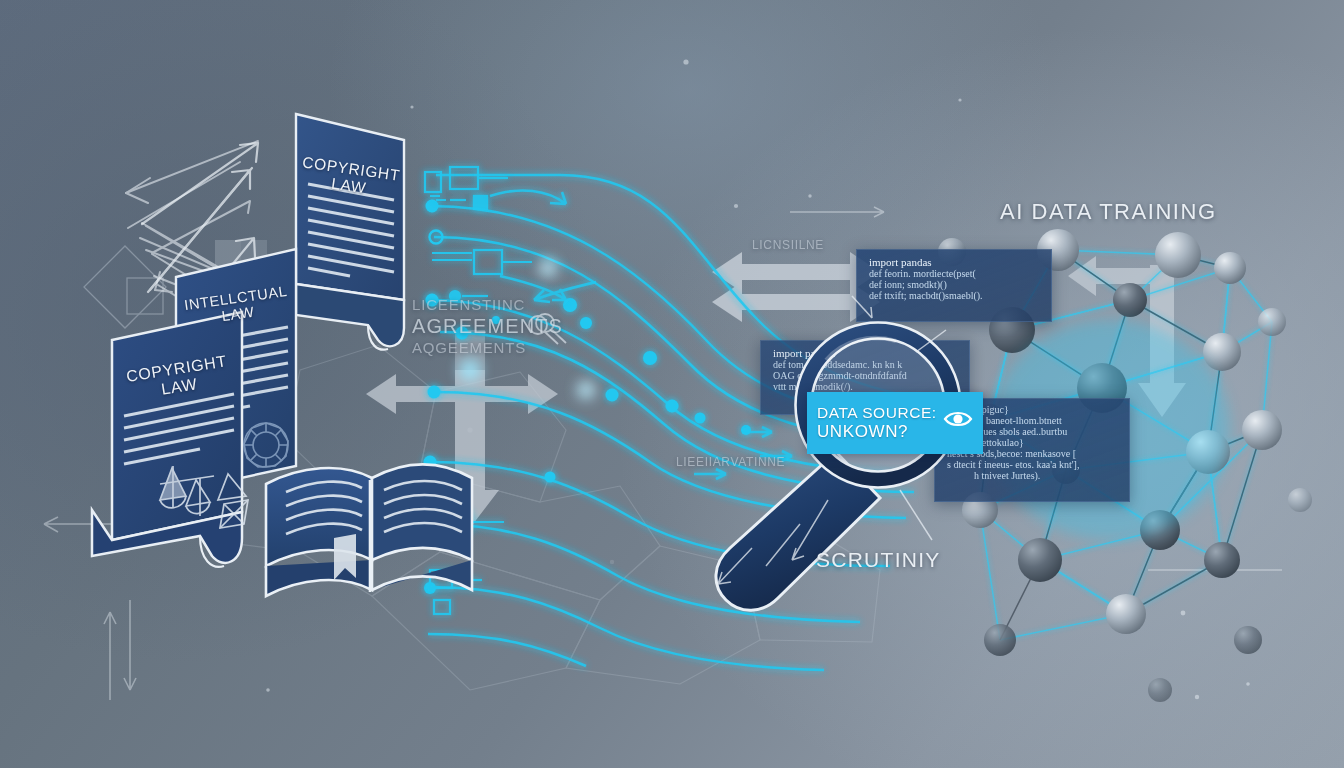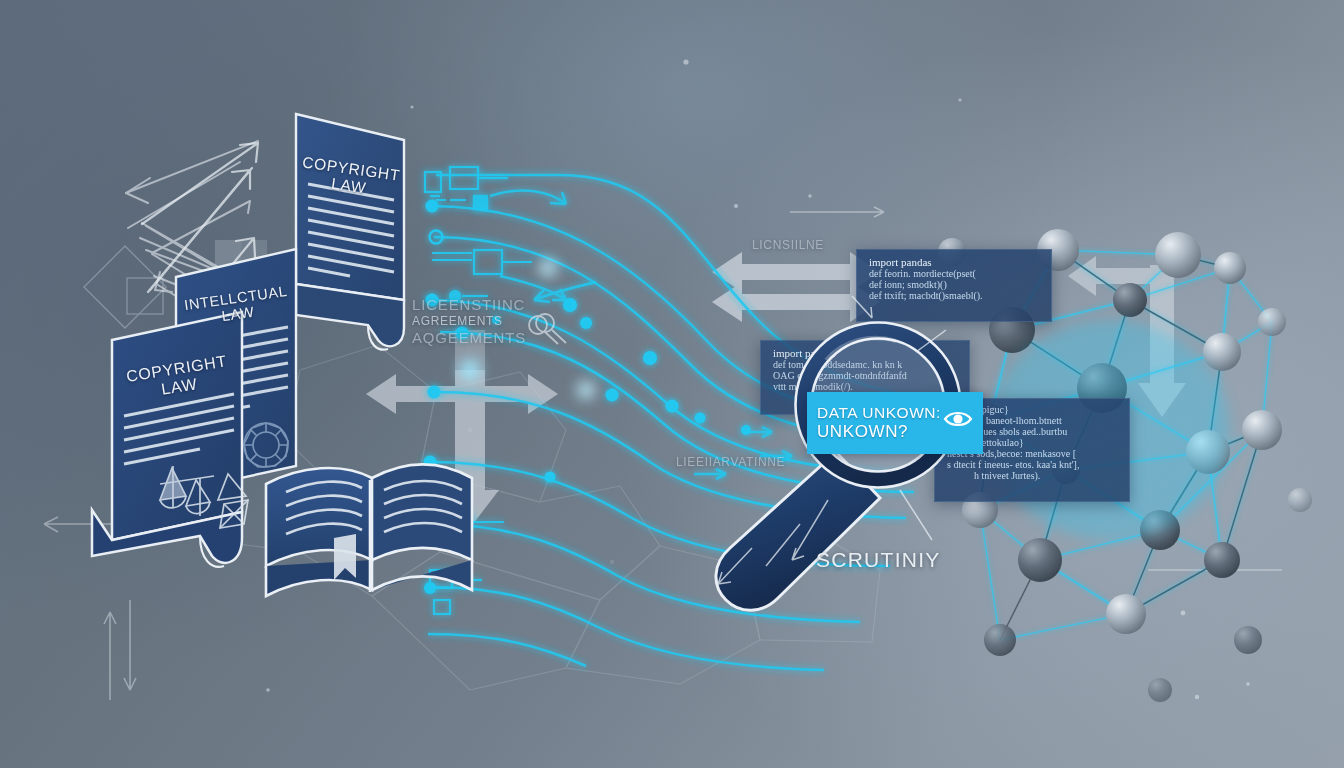--- a/index.html
+++ b/index.html
@@ -317,21 +317,21 @@
       <g>
         <path d="M334 538 L356 534 L356 578 L345 568 L334 580 Z" fill="#dde4ec" opacity=".9"></path>
       </g>
     </g>
   </svg>
 
   <div class="lbl faint" style="left:752px;top:238px;font-size:12px;text-align:right;">LICNSIILNE</div>
 
   <div style="position:absolute;left:412px;top:296px;line-height:1.22;">
     <div class="lbl faint" style="position:relative;font-size:15px;">LICEENSTIINC</div>
-    <div class="lbl dim" style="position:relative;font-size:12px;">AGREEMENTS</div>
+    <div class="lbl dim" style="position:relative;font-size:20px;">AGREEMENTS</div>
     <div class="lbl faint" style="position:relative;font-size:15px;">AQGEEMENTS</div>
   </div>
 
   <div class="lbl faint" style="left:676px;top:455px;font-size:12px;">LIEEIIARVATINNE</div>
 
   <div class="doctxt" style="left:292px;top:160px;width:116px;font-size:15.5px;transform:rotate(8deg);">
     <div>COPYRIGHT</div>
     <div>LAW</div>
   </div>
 
@@ -479,36 +479,37 @@
 
     <circle cx="878" cy="405" r="74" fill="none" stroke="url(#rimg)" stroke-width="16"></circle>
     <circle cx="878" cy="405" r="82.5" fill="none" stroke="#e9eff5" stroke-width="2.6"></circle>
     <circle cx="878" cy="405" r="66.5" fill="none" stroke="#e9eff5" stroke-width="2.6"></circle>
 
     <path d="M826 360 A66 66 0 0 1 896 341" fill="none" stroke="#ffffff" stroke-width="4" opacity=".25"></path>
   </svg>
 
   <div class="banner" style="left:807px;top:392px;width:156px;height:62px;padding:0 10px;">
     <div style="flex:1 1 auto;">
-      <div class="btxt" style="font-size:15.5px;">DATA UNKOWN:</div>
+      <div class="btxt" style="font-size:15.5px;">DATA SOURCE:</div>
       <div class="btxt" style="font-size:17px;">UNKOWN?</div>
     </div>
     <svg width="30" height="22" viewBox="0 0 30 22" style="flex:0 0 auto;margin-left:2px;margin-top:-8px;">
       <path d="M2 11 C8 3 22 3 28 11 C22 19 8 19 2 11 Z" fill="none" stroke="#ffffff" stroke-width="2.2"></path>
       <circle cx="15" cy="11" r="4.6" fill="#ffffff"></circle>
     </svg>
   </div>
 
   <svg class="lay" viewBox="0 0 1344 768">
     <g stroke="#e7edf3" stroke-width="1.5" fill="none" opacity=".75">
       <path d="M852 296 L872 318 M872 318 L864 309 M872 318 L871 307"></path>
       <path d="M792 560 L828 500 M792 560 L796 548 M792 560 L804 556"></path>
       <path d="M932 540 L900 490"></path>
       <path d="M752 548 L718 584 M718 584 L722 572 M718 584 L731 582"></path>
       <path d="M800 524 L766 566"></path>
       <path d="M916 352 L946 330"></path>
     </g>
   </svg>
 
+  <div class="lbl" style="left:1000px;top:199px;font-size:22px;letter-spacing:.07em;">AI DATA TRAINING</div>
 
   <div class="lbl" style="left:816px;top:548px;font-size:21px;letter-spacing:.06em;">SCRUTINIY</div>
 
 </div>
 
 </body></html>

